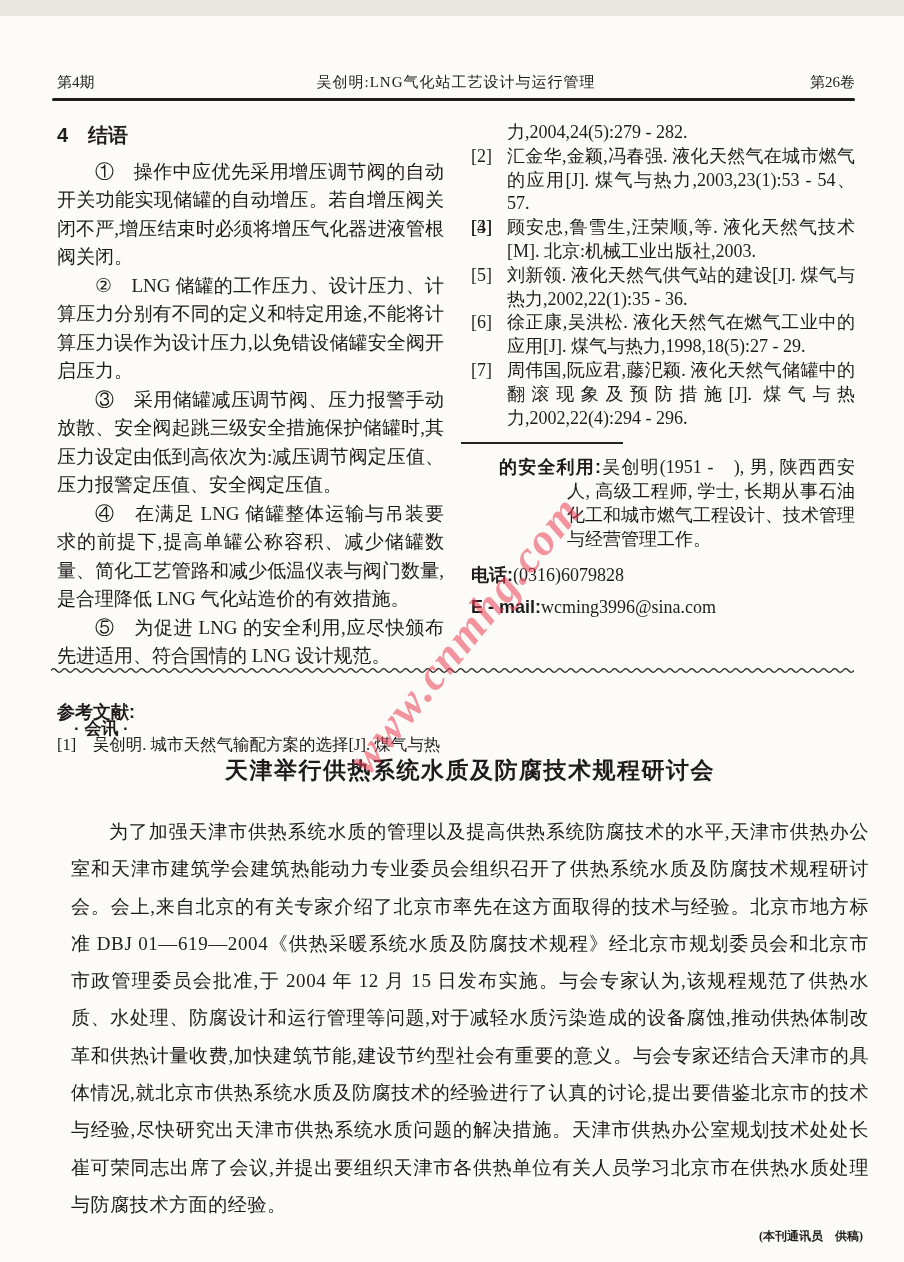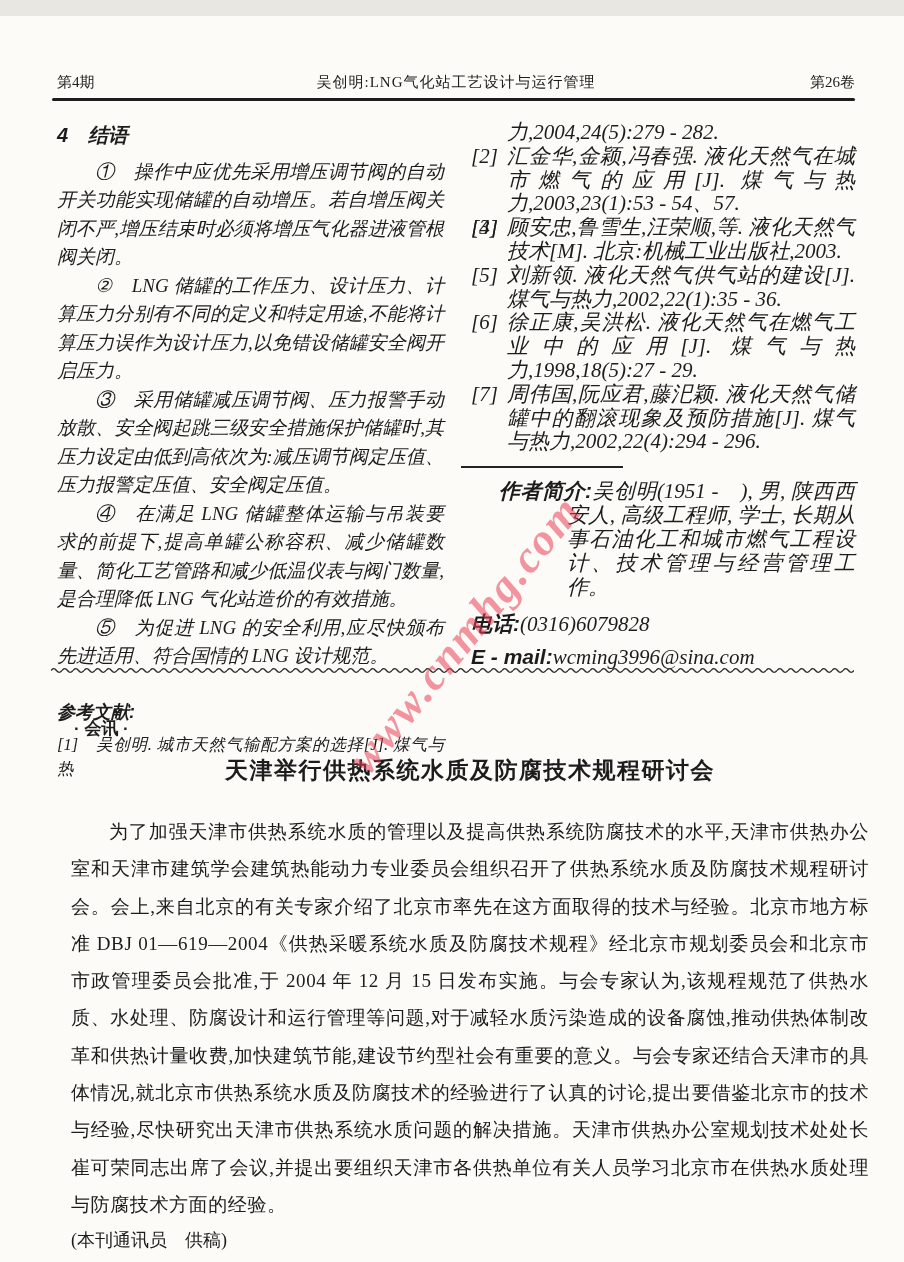--- a/index.html
+++ b/index.html
@@ -8,43 +8,43 @@
     background:#fcfbf7;color:#1c1c1c;overflow:hidden;
     font-family:"Liberation Serif","DejaVu Serif",serif;
   }
   
   .hdr{position:absolute;top:57px;left:57px;width:798px;display:flex;align-items:baseline;font-size:15px;}
   .hdr .h-left{width:120px;text-align:left;}
   .hdr .h-center{flex:1;text-align:center;letter-spacing:1px;}
   .hdr .h-right{width:120px;text-align:right;}
   .hdr-rule{position:absolute;top:82px;left:52px;width:803px;height:3px;background:#1d1d1d;border-radius:2px;}
   
-  .cols{position:absolute;top:103px;left:57px;width:798px;display:flex;gap:25px;font-style:italic;}
+  .cols{position:absolute;top:103px;left:57px;width:798px;display:flex;gap:25px;}
   .col-l{width:387px;font-size:19px;line-height:28.5px;text-align:justify;}
-  .col-r{width:386px;font-size:21px;line-height:23.8px;text-align:justify;}
+  .col-r{width:386px;font-size:18px;line-height:23.8px;text-align:justify;}
   .sec-h{font-size:20px;font-weight:bold;margin:2px 0 8px 0;font-family:"Liberation Sans","DejaVu Sans",sans-serif;}
   .concl{margin:0;text-indent:2em;}
   .refs-h{font-size:18px;font-weight:bold;margin:27px 0 7px 0;font-family:"Liberation Sans","DejaVu Sans",sans-serif;}
   .ref-first{margin:0;font-size:16.5px;line-height:24px;}
   .ref-cont{margin:2px 0 0 0;padding-left:38px;}
   .ref{position:relative;padding-left:38px;margin:0;}
   .ref-num{position:absolute;left:2px;top:0;}
   .bio-rule{width:162px;height:2px;background:#222;margin:12px 0 11px -8px;}
   .bio{margin:0 0 0 30px;padding-left:68px;text-indent:-68px;line-height:24px;}
   .bio b,.contact b{font-family:"Liberation Sans","DejaVu Sans",sans-serif;}
   .contact{margin:7px 0 0 2px;line-height:25px;}
   .contact.first{margin-top:12px;}
   
   .zig{position:absolute;top:650px;left:51px;}
   
   .ann{position:absolute;top:701px;left:71px;width:798px;}
   .ann-label{font-weight:bold;font-size:17px;margin-left:3px;font-family:"Liberation Sans","DejaVu Sans",sans-serif;}
   .ann-title{text-align:center;font-size:23px;font-weight:bold;margin:15px 0 0 0;letter-spacing:1.5px;}
   .ann-body{margin:27px 0 0 0;font-size:19px;line-height:37.3px;text-indent:2em;text-align:justify;letter-spacing:0.6px;}
-  .ann-credit{font-size:18px;font-weight:normal;margin:5px 6px 0 0;}
+  .ann-credit{text-align:right;font-size:12px;font-weight:bold;margin:5px 6px 0 0;}
   
   .wm{
     position:absolute;left:255px;top:592px;width:420px;height:54px;
     text-align:center;font-size:45px;font-style:italic;font-weight:600;
     letter-spacing:2px;color:rgba(233,62,85,0.55);
     transform:rotate(-51deg);pointer-events:none;
     font-family:"Liberation Serif","DejaVu Serif",serif;
   }
 </style>
 </head>
@@ -91,21 +91,21 @@
       <div class="ref">
         <span class="ref-num">[6]</span>
         <span>徐正康,吴洪松. 液化天然气在燃气工业中的应用[J]. 煤气与热力,1998,18(5):27 - 29.</span>
       </div>
       <div class="ref">
         <span class="ref-num">[7]</span>
         <span>周伟国,阮应君,藤汜颖. 液化天然气储罐中的翻滚现象及预防措施[J]. 煤气与热力,2002,22(4):294 - 296.</span>
       </div>
 
       <div class="bio-rule"></div>
-      <p class="bio"><b>作者简介:</b><span>吴创明(1951 -　), 男, 陕西西安人, 高级工程师, 学士, 长期从事石油化工和城市燃气工程设计、技术管理与经营管理工作。</span></p>
+      <p class="bio"><b>的安全利用:</b><span>吴创明(1951 -　), 男, 陕西西安人, 高级工程师, 学士, 长期从事石油化工和城市燃气工程设计、技术管理与经营管理工作。</span></p>
       <p class="contact first"><b>电话:</b><span>(0316)6079828</span></p>
       <p class="contact"><b>E - mail:</b><span>wcming3996@sina.com</span></p>
     </div>
   </div>
 
   <svg class="zig" width="803" height="9" aria-hidden="true">
     <defs>
       <pattern id="wv" width="11" height="9" patternUnits="userSpaceOnUse">
         <path d="M0 4.5 Q2.75 0.8 5.5 4.5 Q8.25 8.2 11 4.5" fill="none" stroke="#2b2b2b" stroke-width="1.4"></path>
       </pattern>

